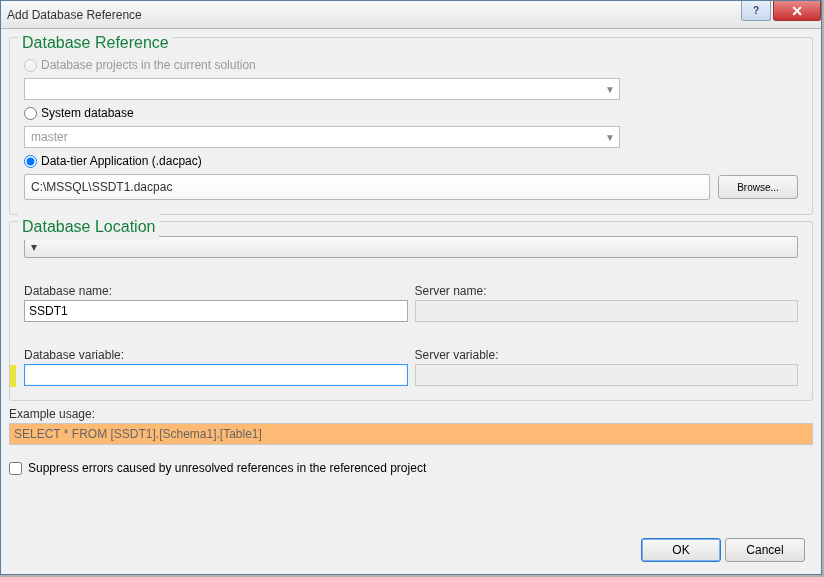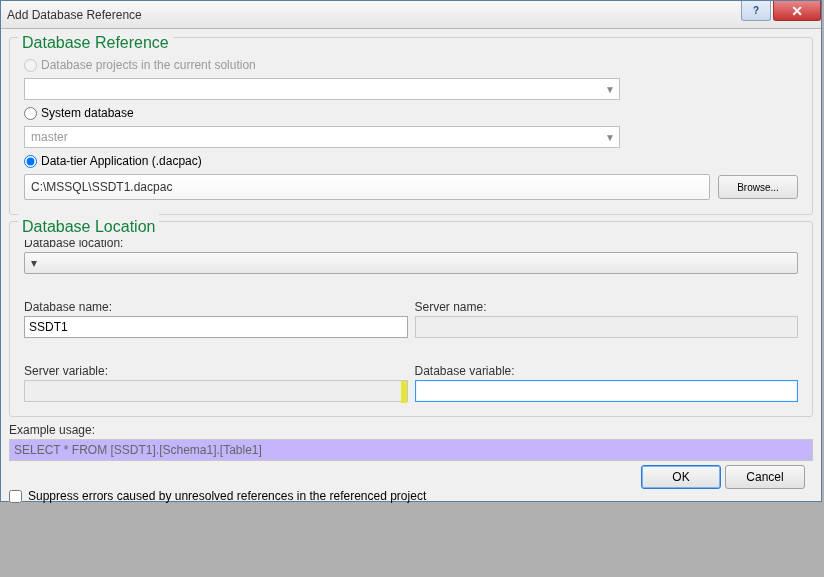--- a/index.html
+++ b/index.html
@@ -8,21 +8,21 @@
       font-size: 12px;
       background: #b0b0b0;
       width: 824px;
       height: 577px;
       overflow: hidden;
     }
     .window {
       background: #f0f0f0;
       border: 1px solid #5a7fa0;
       width: 822px;
-      height: 502px;
+      height: 575px;
       position: relative;
     }
     .titlebar {
       height: 28px;
       background: linear-gradient(#f8f8f8, #e6e6e6);
       border-bottom: 1px solid #b8b8b8;
       display: flex;
       align-items: center;
       padding: 0 6px;
       position: relative;
@@ -113,26 +113,26 @@
       padding:0 4px;
       font-size:12px;
     }
     .input.disabled { background:#eee; color:#888; border-color:#c8c8c8;}
     .input.focused { border:1px solid #3399ff; box-shadow:0 0 1px #3399ff inset;}
     .highlight-bar { width:6px; height:22px; background:#e6e63a; position:absolute; left:9px; }
     .example-row { margin-top:4px; }
     .example-box {
       width:100%; height:22px;
       border:1px solid #c8c8c8;
-      background:#c4b5fd;
+      background:#fdba74;
       padding:0 4px;
       display:flex; align-items:center;
       color:#666;
     }
-    .checkbox-row { display:flex; gap:6px; align-items:center; margin-top:28px;}
+    .checkbox-row { display:flex; gap:6px; align-items:center; margin-top:16px;}
     .footer-btns { position:absolute; right:16px; bottom:12px; display:flex; gap:4px;}
     .dlg-btn {
       width:80px; height:24px;
       border:1px solid #a0a0a0;
       background: linear-gradient(#f8f8f8,#e2e2e2);
       border-radius:3px;
       font-size:12px; cursor:pointer;
     }
     .dlg-btn.primary { border:1px solid #2a7ad6; box-shadow:0 0 0 1px #7bb2ec inset;}
     .rel-wrap { position:relative; }
@@ -180,46 +180,45 @@
         <div class="textbox" style="flex:1;">
           <span>C:\MSSQL\SSDT1.dacpac</span>
         </div>
         <button class="browse-btn">Browse...</button>
       </div>
     </div>
 
     <div class="group" style="padding-top:14px;">
       <div class="group-title">Database Location</div>
 
-      <span class="label">Database location:</span>
       <div class="full-combo">
         <span class="chev" style="color:#444;">▾</span>
       </div>
 
       <div class="two-col">
         <div class="col">
           <span class="label">Database name:</span>
           <input class="input" value="SSDT1" style="">
         </div>
         <div class="col">
           <span class="label">Server name:</span>
           <input class="input disabled" disabled="" value="" style="">
         </div>
       </div>
 
       <div class="two-col">
-        <div class="col">
-          <span class="label">Server variable:</span>
-          <input class="input disabled" disabled="" value="" style="">
-        </div>
         <div class="col rel-wrap">
           <span class="label">Database variable:</span>
           <div class="highlight-bar" style="top:17px; left:-14px;"></div>
           <input class="input focused" value="" style="">
         </div>
+        <div class="col">
+          <span class="label">Server variable:</span>
+          <input class="input disabled" disabled="" value="" style="">
+        </div>
       </div>
     </div>
 
     <div class="example-row">
       <span class="label">Example usage:</span>
       <div class="example-box">
         <span>SELECT * FROM [SSDT1].[Schema1].[Table1]</span>
       </div>
     </div>
 

